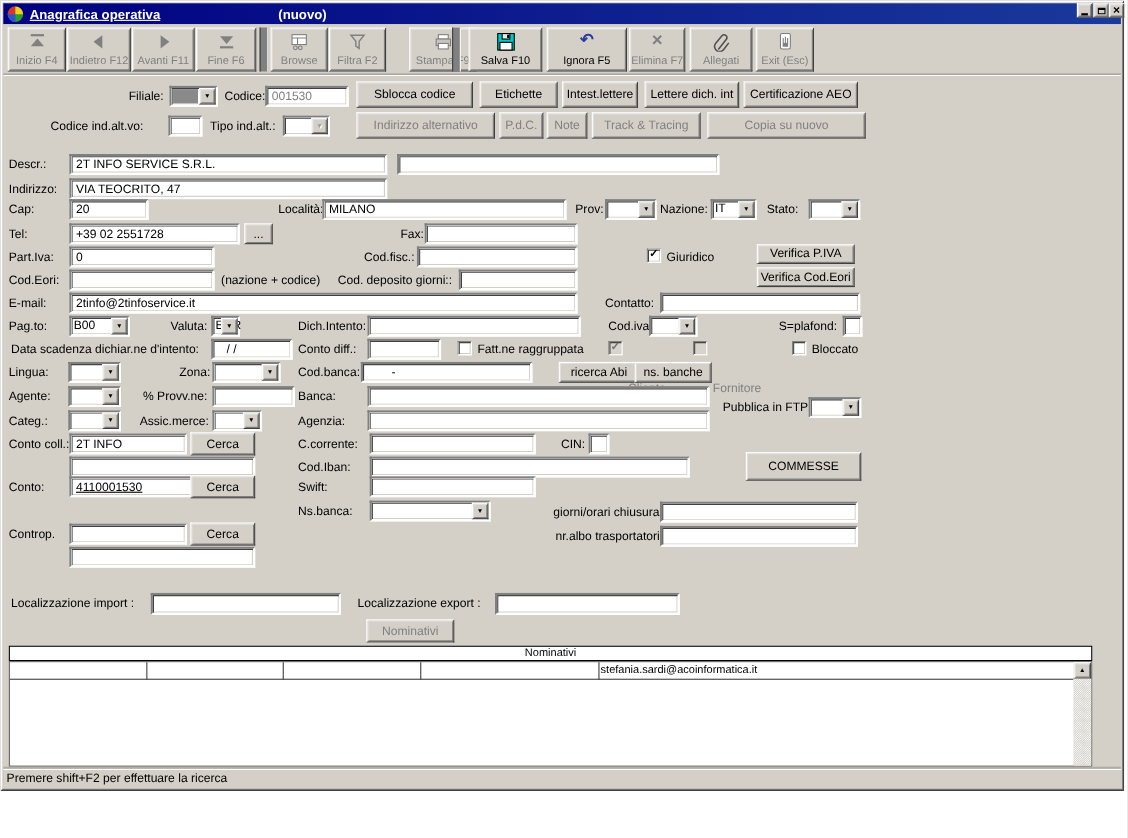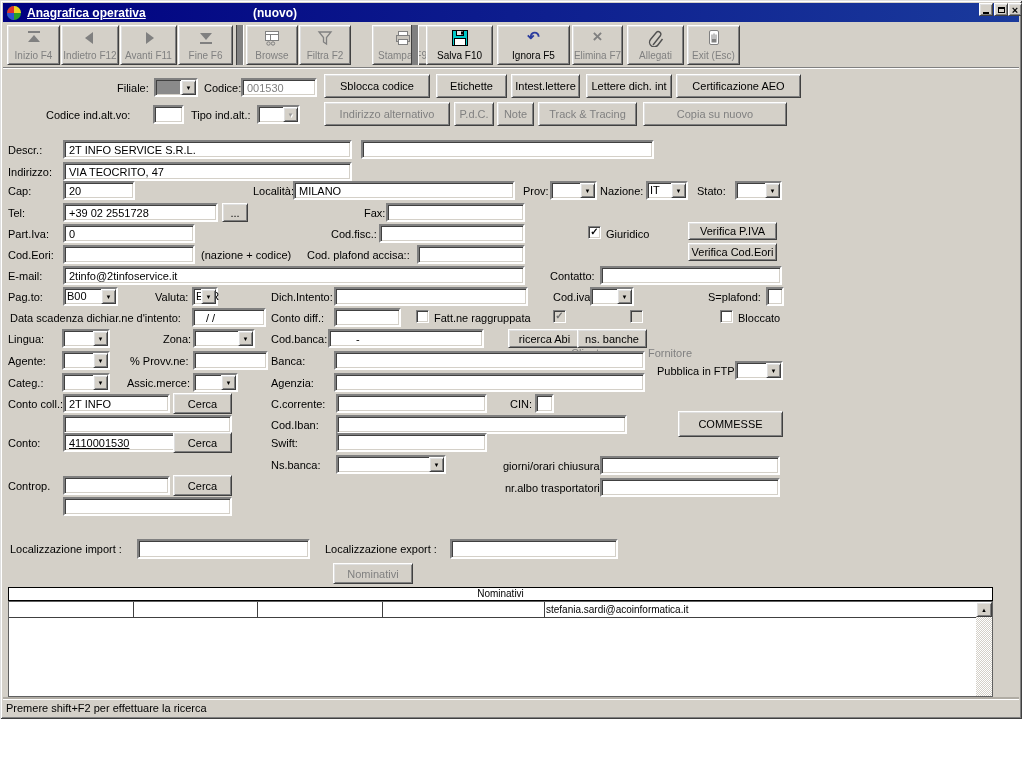--- a/index.html
+++ b/index.html
@@ -210,21 +210,21 @@
   <div class="combo" style="left:154px;top:78px;width:44px">
     <span class="combo-fill"></span>
     <span class="combo-arrow"></span>
   </div>
   <span class="lbl" style="left:204px;top:82px">Codice:</span>
   <input class="inp gray" style="left: 241px; top: 78px; width: 76px;" readonly="" value="001530">
   <button class="btn" style="left:324px;top:74px;width:106px;height:24px">Sblocca codice</button>
   <button class="btn" style="left:436px;top:74px;width:71px;height:24px">Etichette</button>
   <button class="btn" style="left:511px;top:74px;width:69px;height:24px">Intest.lettere</button>
   <button class="btn" style="left:586px;top:74px;width:86px;height:24px">Lettere dich. int</button>
-  <button class="btn" style="left:676px;top:74px;width:125px;height:24px">Certificazione AEO</button>
+  <button class="btn" style="left:676px;top:74px;width:104px;height:24px">Certificazione AEO</button>
 
   <span class="lbl" style="left:46px;top:109px">Codice ind.alt.vo:</span>
   <input class="inp" style="left: 153px; top: 105px; width: 31px;">
   <span class="lbl" style="left:191px;top:109px">Tipo ind.alt.:</span>
   <div class="combo disabled" style="left:257px;top:105px;width:43px">
     <span class="combo-arrow"></span>
   </div>
   <button class="btn disabled" style="left:324px;top:102px;width:126px;height:24px">Indirizzo alternativo</button>
   <button class="btn disabled" style="left:454px;top:102px;width:40px;height:24px">P.d.C.</button>
   <button class="btn disabled" style="left:497px;top:102px;width:37px;height:24px">Note</button>
@@ -265,21 +265,21 @@
   <input class="inp" style="left: 63px; top: 224px; width: 132px;" value="0">
   <span class="lbl" style="left:331px;top:228px">Cod.fisc.:</span>
   <input class="inp" style="left: 379px; top: 224px; width: 146px;">
   <span class="chk" style="left:588px;top:226px">✓</span>
   <span class="lbl" style="left:606px;top:228px">Giuridico</span>
   <button class="btn" style="left:688px;top:222px;width:89px;height:18px">Verifica P.IVA</button>
 
   <span class="lbl" style="left:8px;top:249px">Cod.Eori:</span>
   <input class="inp" style="left: 63px; top: 245px; width: 132px;">
   <span class="lbl" style="left:201px;top:249px">(nazione + codice)</span>
-  <span class="lbl" style="left:307px;top:249px">Cod. plafond accisa::</span>
+  <span class="lbl" style="left:307px;top:249px">Cod. deposito giorni::</span>
   <input class="inp" style="left: 417px; top: 245px; width: 108px;">
   <button class="btn" style="left:688px;top:243px;width:89px;height:18px">Verifica Cod.Eori</button>
 
   <span class="lbl" style="left:8px;top:270px">E-mail:</span>
   <input class="inp" style="left: 63px; top: 266px; width: 462px;" value="2tinfo@2tinfoservice.it">
   <span class="lbl" style="left:550px;top:270px">Contatto:</span>
   <input class="inp" style="left: 600px; top: 266px; width: 182px;">
 
   <span class="lbl" style="left:8px;top:291px">Pag.to:</span>
   <div class="combo" style="left:63px;top:287px;width:55px">

